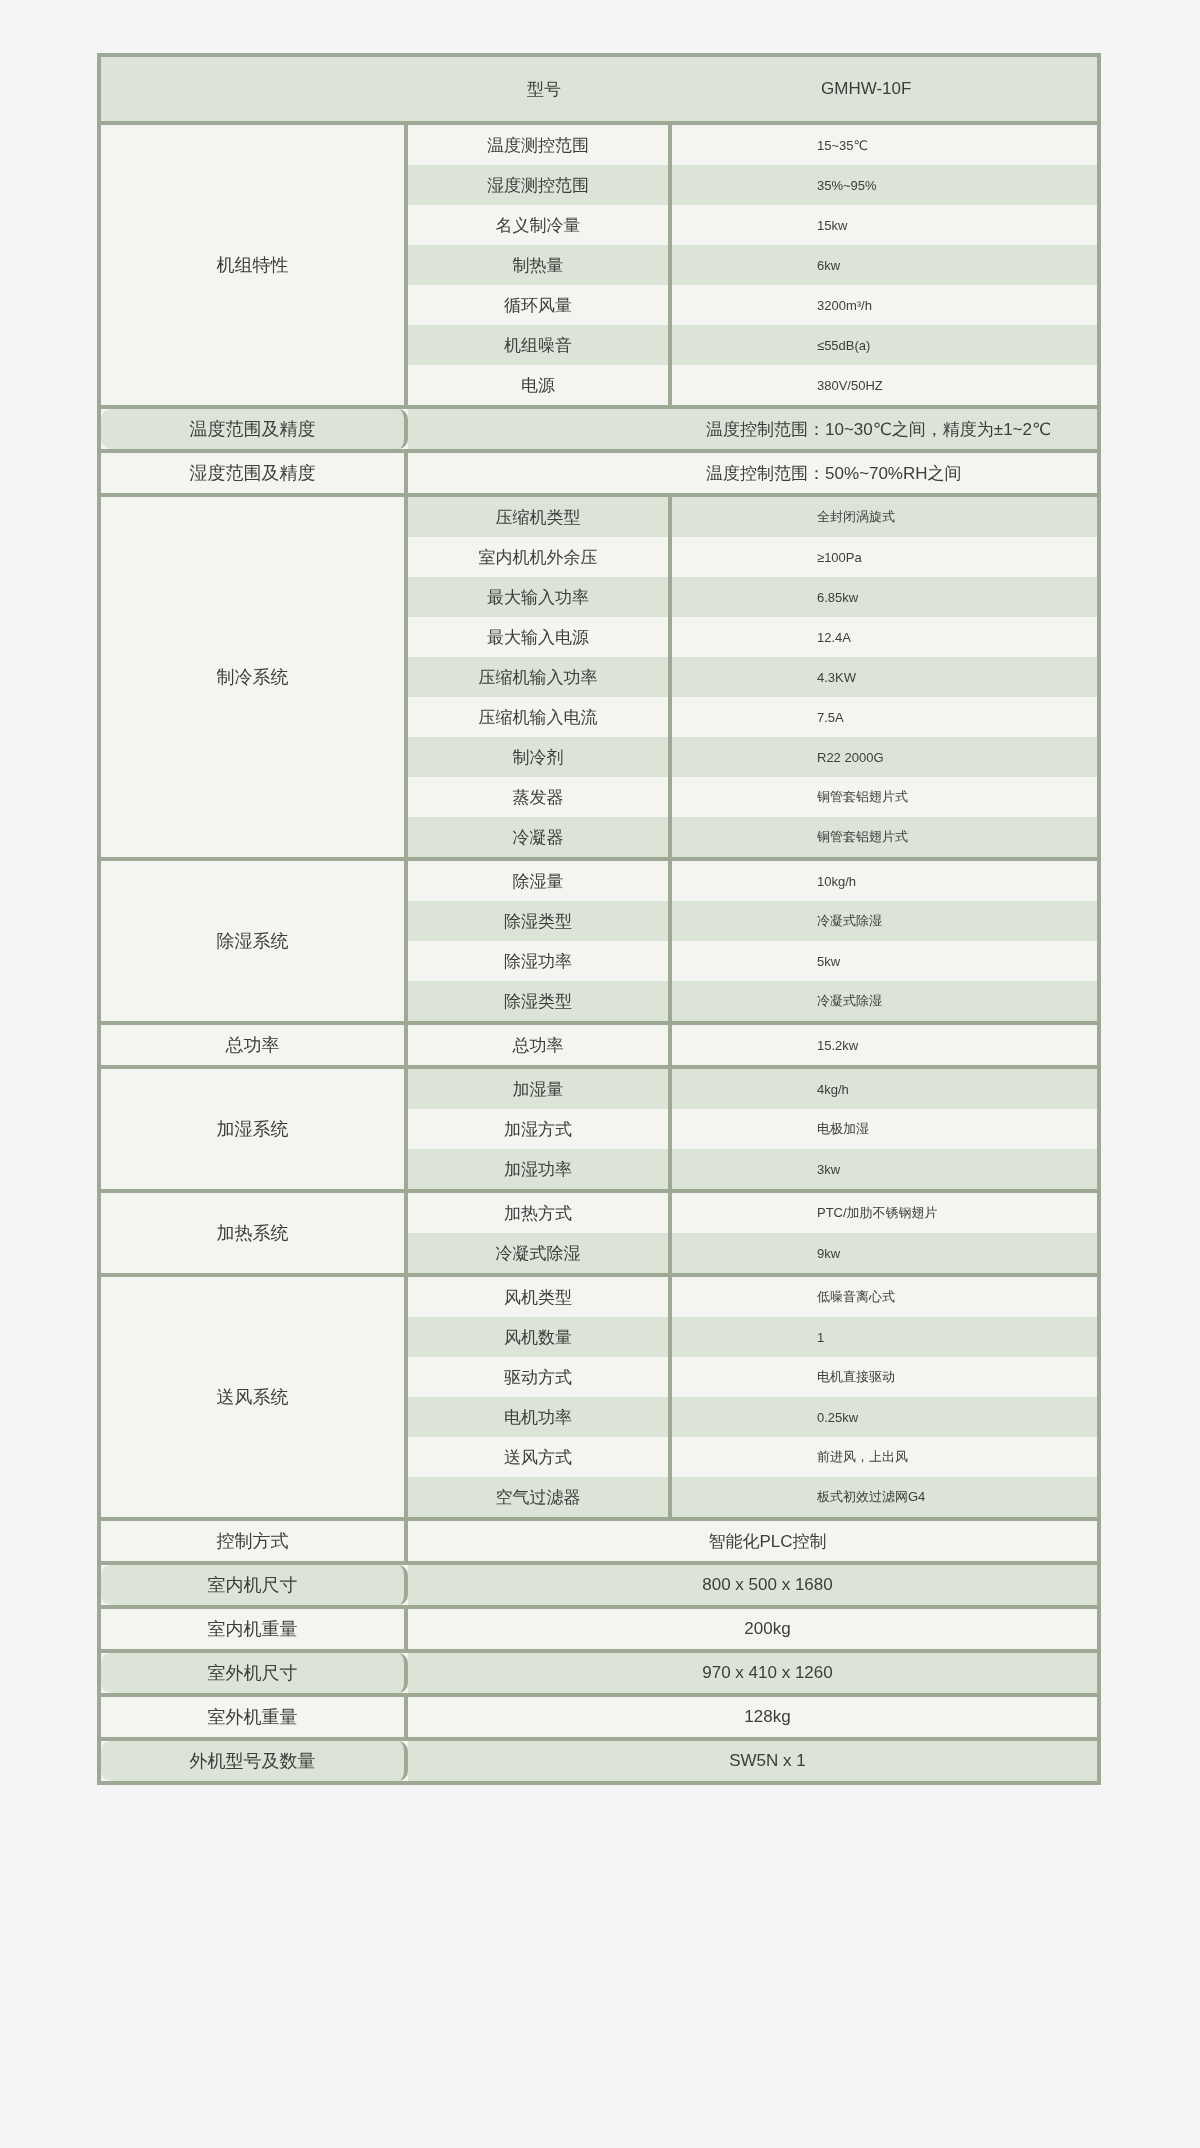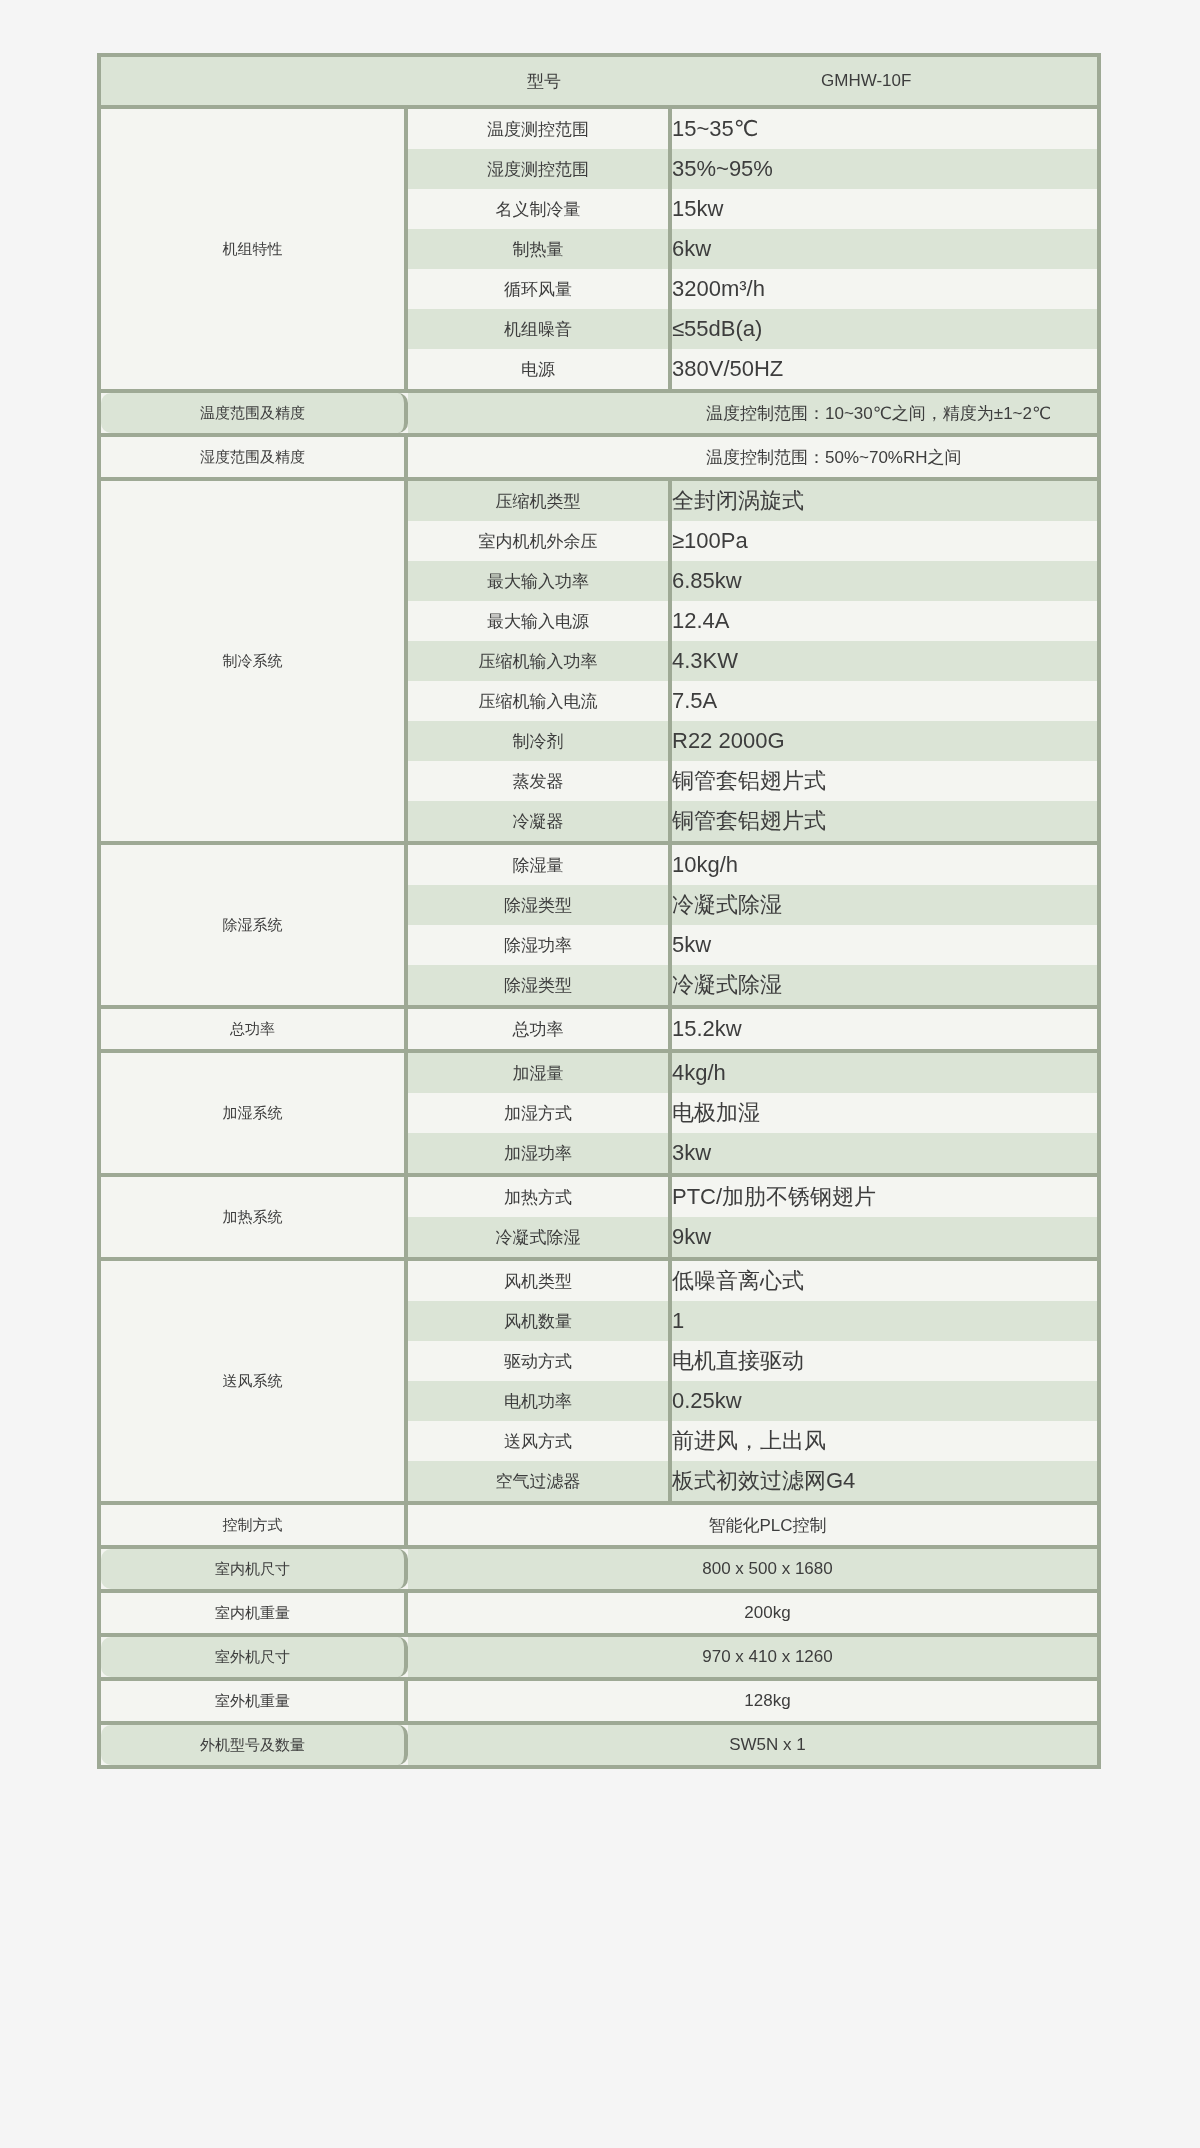--- a/index.html
+++ b/index.html
@@ -15,57 +15,58 @@
     left: 97px;
     top: 53px;
     width: 1004px;
     border: 4px solid var(--border, #9ea995);
     background: var(--row_white, #f4f5f1);
   }
   .section { display: flex; border-top: 4px solid var(--border, #9ea995); }
   .section.first { border-top: none; }
 
   
-  .header-section { height: 48px; background: var(--row_green, #dbe4d6); }
+  .header-section { height: 64px; background: var(--row_green, #dbe4d6); }
   .hdr-spacer { width: 311px; }
   .hdr-label {
     width: 264px; display: flex; align-items: center; justify-content: center;
     font-size: 17px; font-weight: 500;
   }
   .hdr-value {
     flex: 1; display: flex; align-items: center; padding-left: 145px;
     font-size: 17px; font-weight: 400;
   }
 
   .sec-title {
     width: 307px;
     border-right: 4px solid var(--border, #9ea995);
     display: flex; align-items: center; justify-content: center;
     background: var(--row_white, #f4f5f1);
-    font-size: 15px; font-weight: 500;
+    font-size: 18px; font-weight: 500;
     text-align: center;
   }
   .sec-title.g { background: var(--row_green, #dbe4d6); border-radius: 10px; }
   .sec-title.w { background: var(--row_white, #f4f5f1); }
   .sec-rows { flex: 1; min-width: 0; }
 
   .row { display: flex; height: 40px; }
   .row.g { background: var(--row_green, #dbe4d6); justify-content: flex-end; }
   .row.w { background: var(--row_white, #f4f5f1); }
 
   .label {
     width: 264px;
     border-right: 4px solid var(--border, #9ea995);
     display: flex; align-items: center; justify-content: center;
     font-size: 17px; font-weight: 500;
     text-align: center;
   }
   .value {
     flex: 1; display: flex; align-items: center;
-    font-size: 22px; font-weight: 500;
+    padding-left: 145px;
+    font-size: 13px; font-weight: 500;
   }
   
   .mvalue {
     flex: 1; display: flex; align-items: center; justify-content: center;
     font-size: 17px; font-weight: 400; margin-left: 30px;
   }
   .mvalue.left { justify-content: flex-start; padding-left: 268px; }
 </style>
 </head>
 <body>

